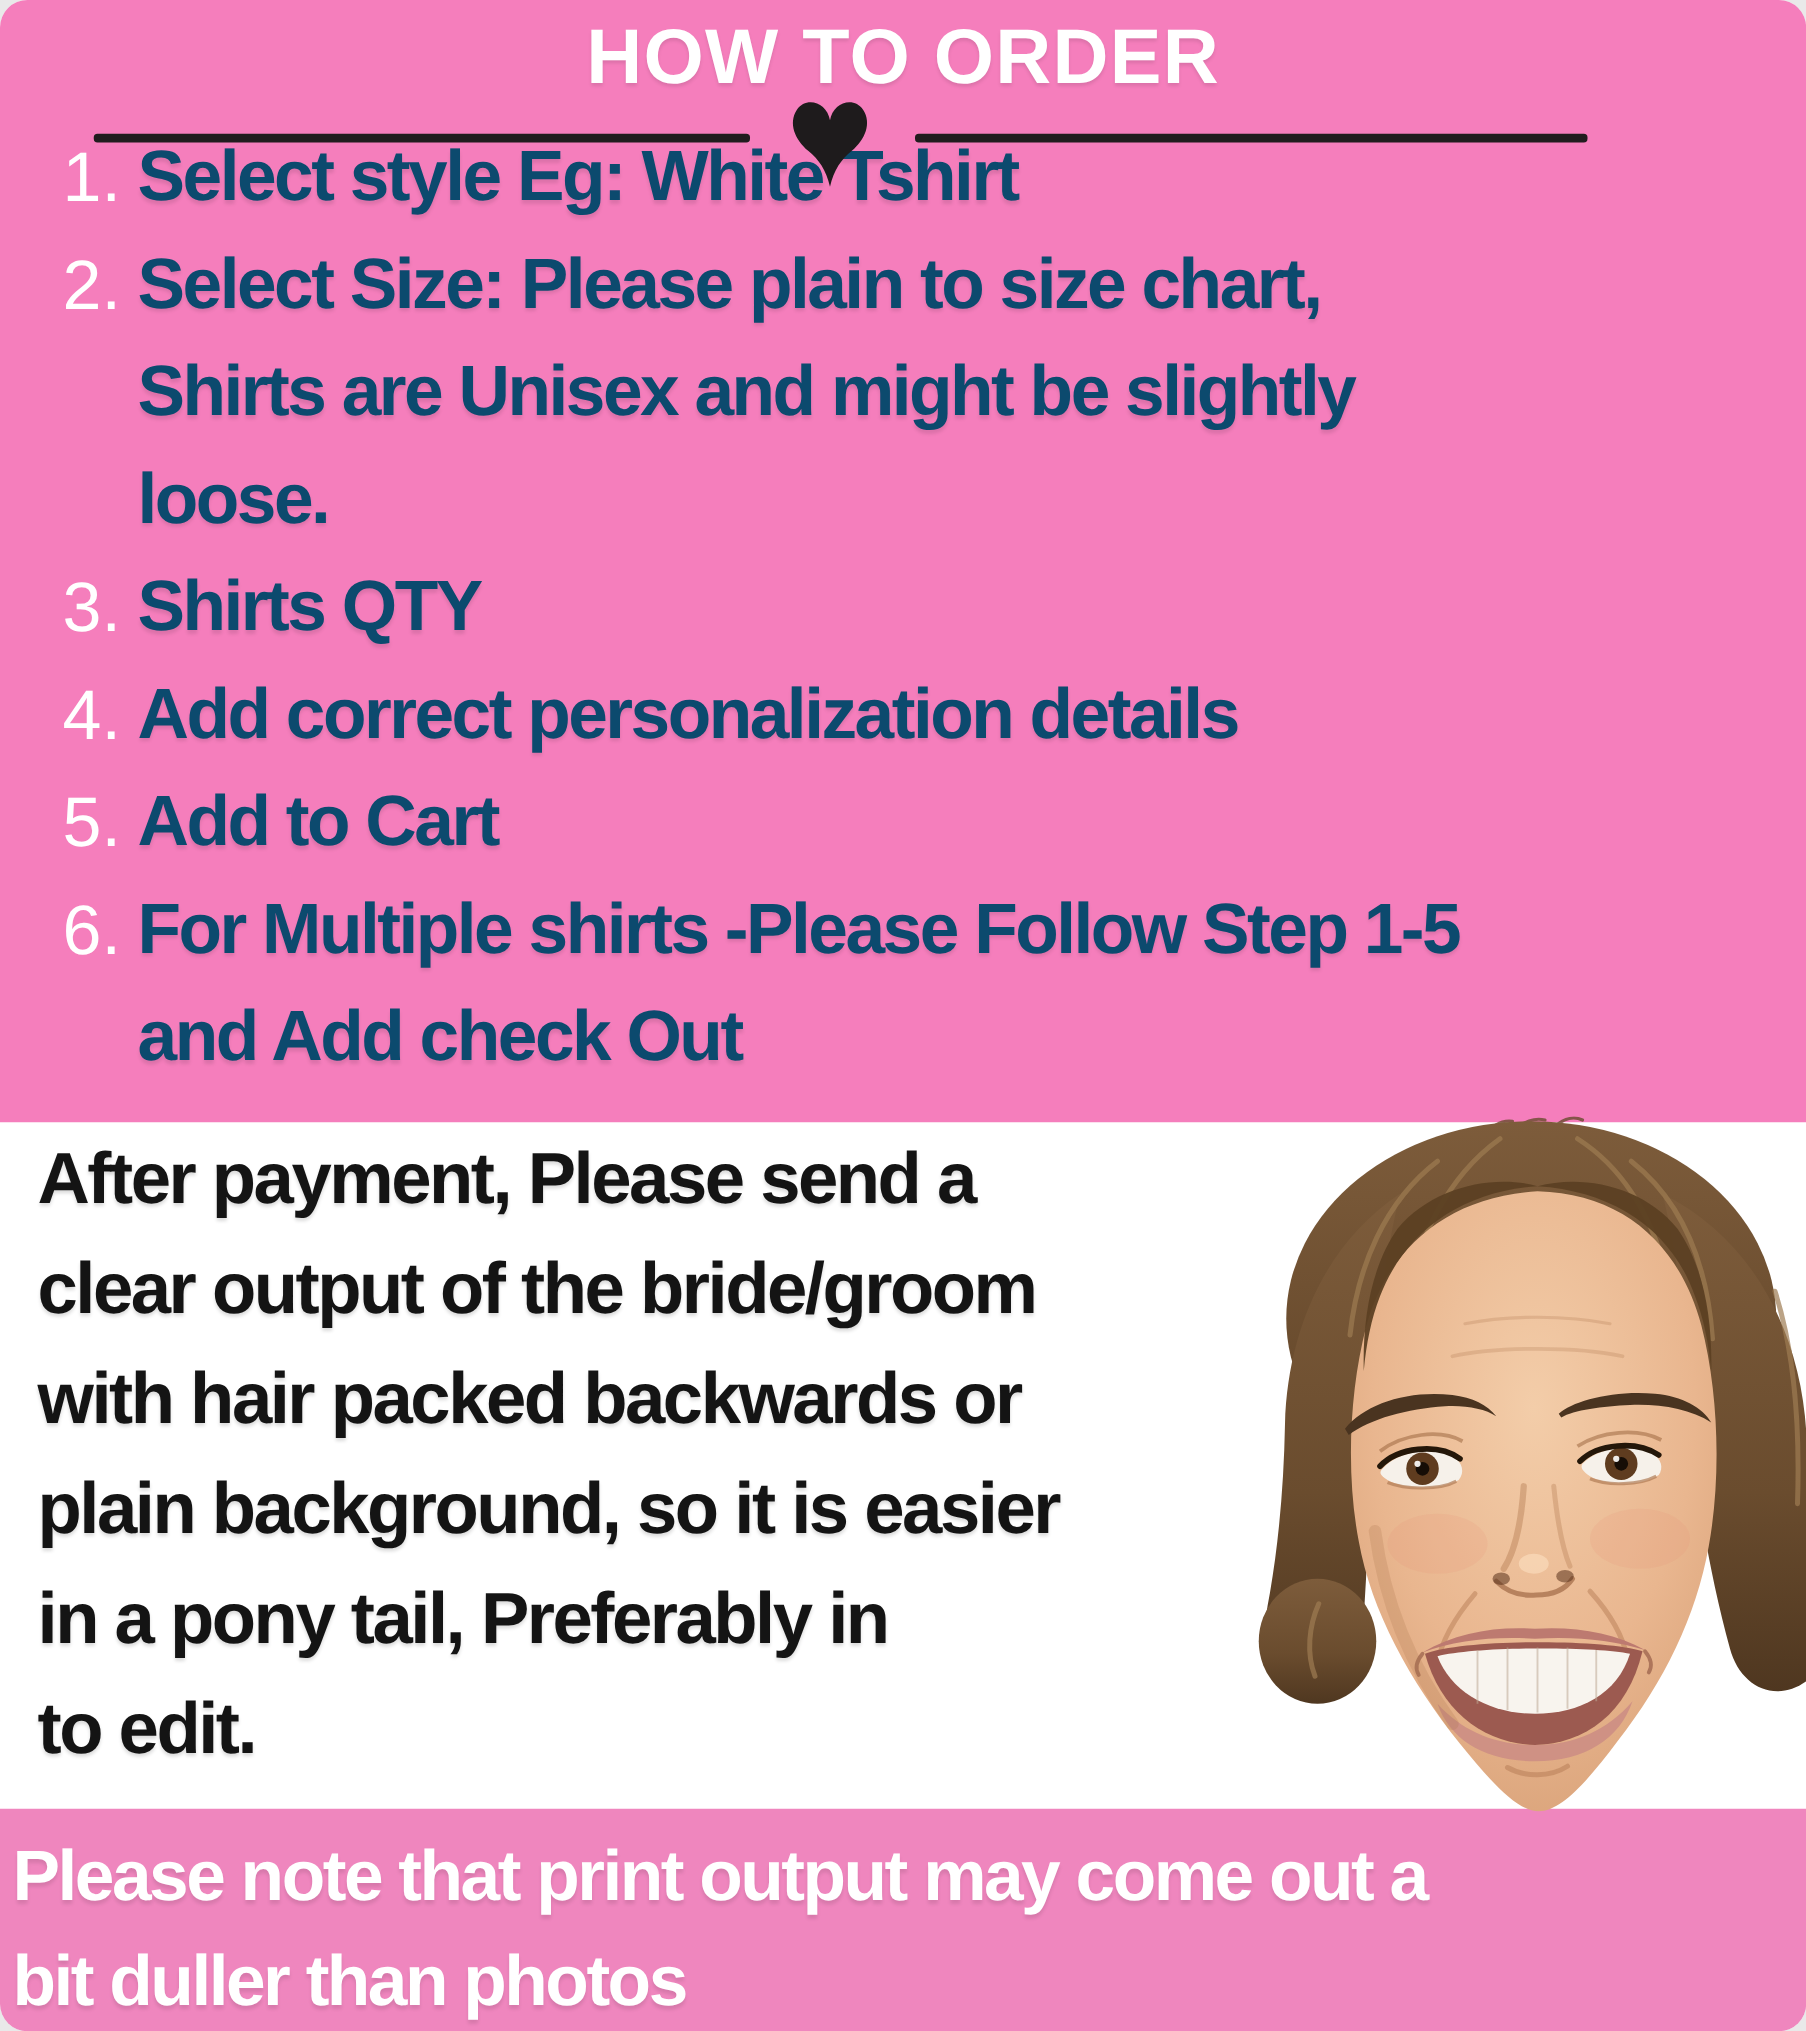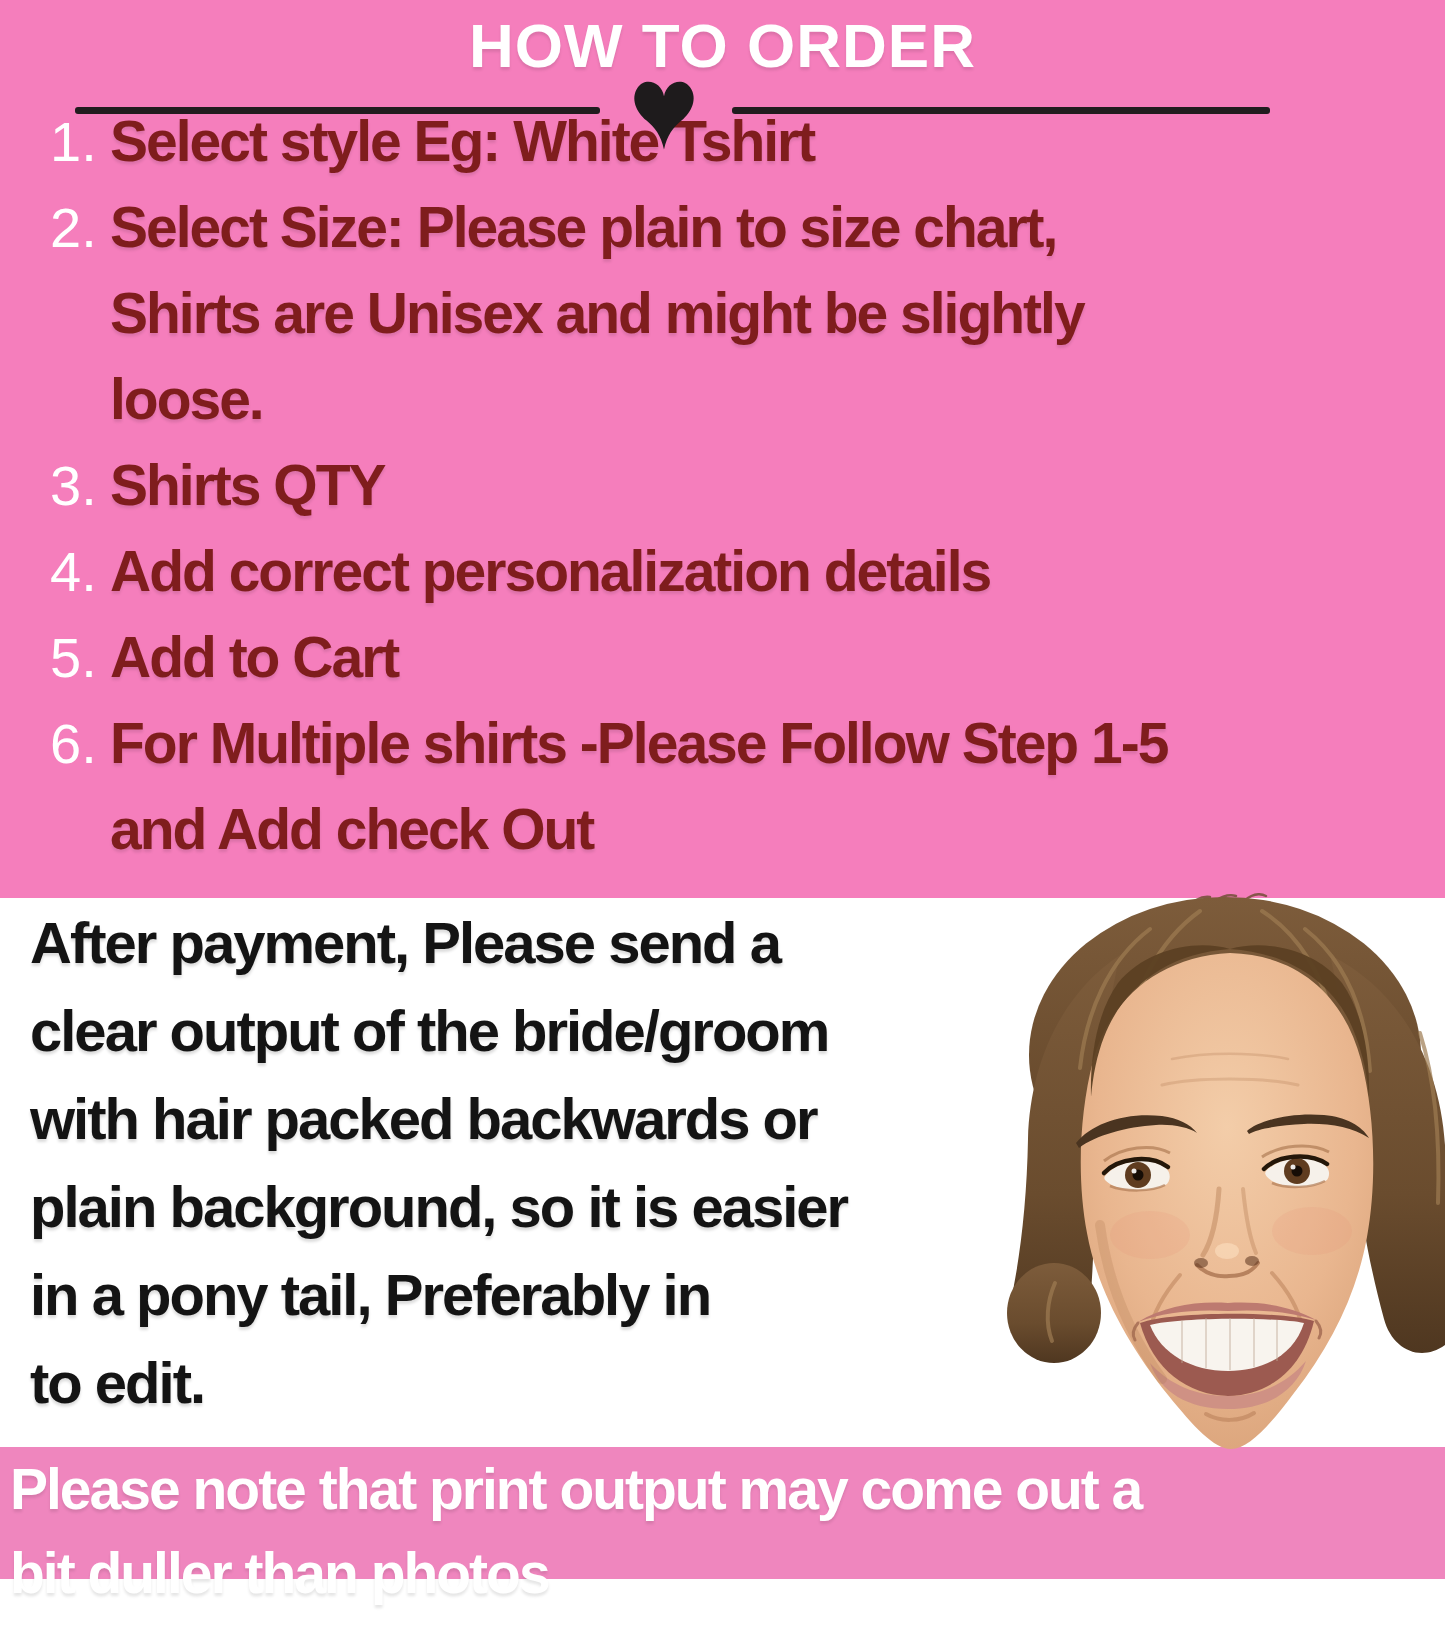--- a/index.html
+++ b/index.html
@@ -1,55 +1,56 @@
 <!DOCTYPE html>
 <html><head>
 <meta charset="utf-8">
 <style>
   html,body{margin:0;padding:0;background:#e9e9e9;}
   .canvas{
     position:relative;width:1445px;height:1625px;margin:0 auto;
     background:#ffffff;overflow:hidden;
     font-family:"Liberation Sans",sans-serif;
+    border-radius:22px;
   }
   
   .sec-top{position:absolute;left:0;top:0;width:1445px;height:898px;background:#F57EBC;}
   .title{
     position:absolute;top:10px;left:0;width:100%;text-align:center;
     font-size:62px;font-weight:700;color:#ffffff;letter-spacing:1px;z-index:2;
     text-shadow:0 3px 3px rgba(0,0,0,.10);
   }
   .divider-line{position:absolute;top:107px;height:7px;background:#211C1E;border-radius:3px;z-index:2;}
   .divider-line.left{left:75px;width:525px;}
   .divider-line.right{left:732px;width:538px;}
   .heart{position:absolute;left:626px;top:70px;width:76px;height:86px;z-index:4;}
   .steps{position:absolute;left:0;top:98px;width:1445px;z-index:3;}
   .lrow{display:flex;align-items:center;height:86px;padding-left:50px;}
   .num{
     width:60px;flex:none;font-size:56px;font-weight:400;color:#ffffff;
     letter-spacing:0;
   }
   .ltxt{
-    font-size:57px;font-weight:700;color:#7f1d1d;letter-spacing:-2px;
+    font-size:57px;font-weight:700;color:#0c4a6e;letter-spacing:-2px;
     white-space:nowrap;text-shadow:0 3px 3px rgba(0,0,0,.10);
   }
   
   .sec-mid{position:absolute;left:0;top:898px;width:1445px;height:549px;background:#ffffff;}
   .note{position:absolute;left:30px;top:898px;z-index:2;}
   .nrow{
     height:88px;display:flex;align-items:center;
     font-size:58px;font-weight:700;color:#141414;letter-spacing:-2px;
     white-space:nowrap;text-shadow:0 3px 3px rgba(0,0,0,.14);text-align:right;
   }
   
   .face{position:absolute;left:1000px;top:893px;width:445px;height:565px;z-index:6;}
   
   .sec-bottom{
-    position:absolute;left:0;top:1447px;width:1445px;height:132px;
-    background:#EF86BE;z-index:2;box-sizing:border-box;
+    position:absolute;left:0;top:1447px;width:1445px;height:178px;
+    background:#EF86BE;z-index:2;padding-top:12px;box-sizing:border-box;
   }
   .frow{
     height:84px;display:flex;align-items:center;padding-left:10px;
     font-size:57px;font-weight:700;color:#ffffff;letter-spacing:-2px;
     white-space:nowrap;text-shadow:0 3px 3px rgba(0,0,0,.10);
   }
 </style>
 </head>
 <body>
 

